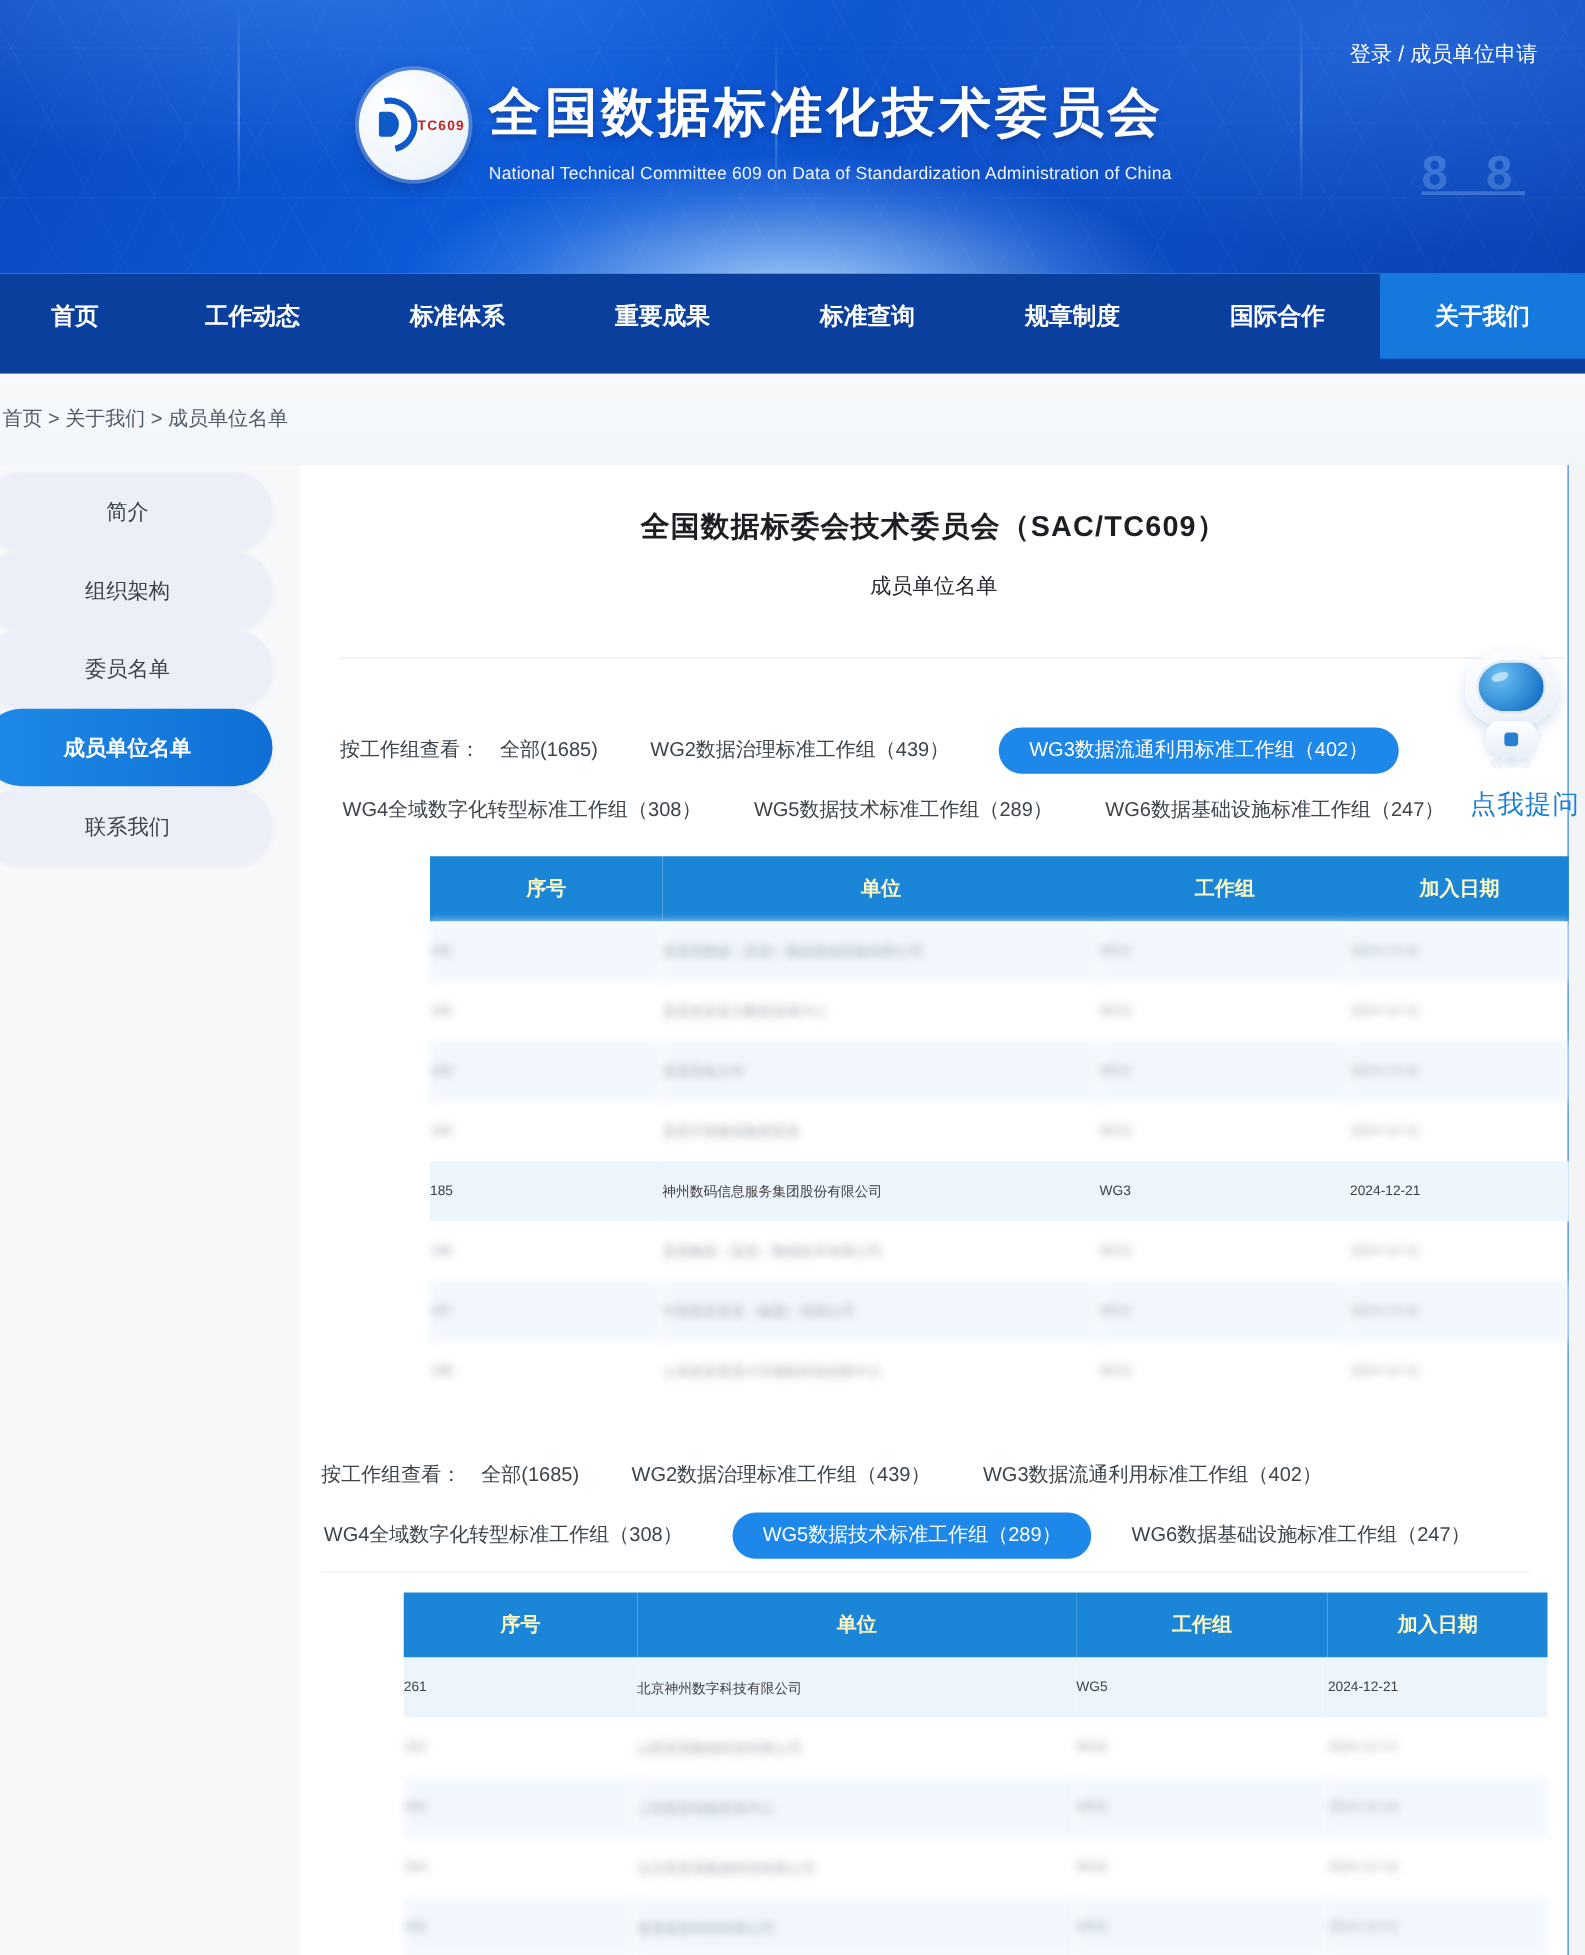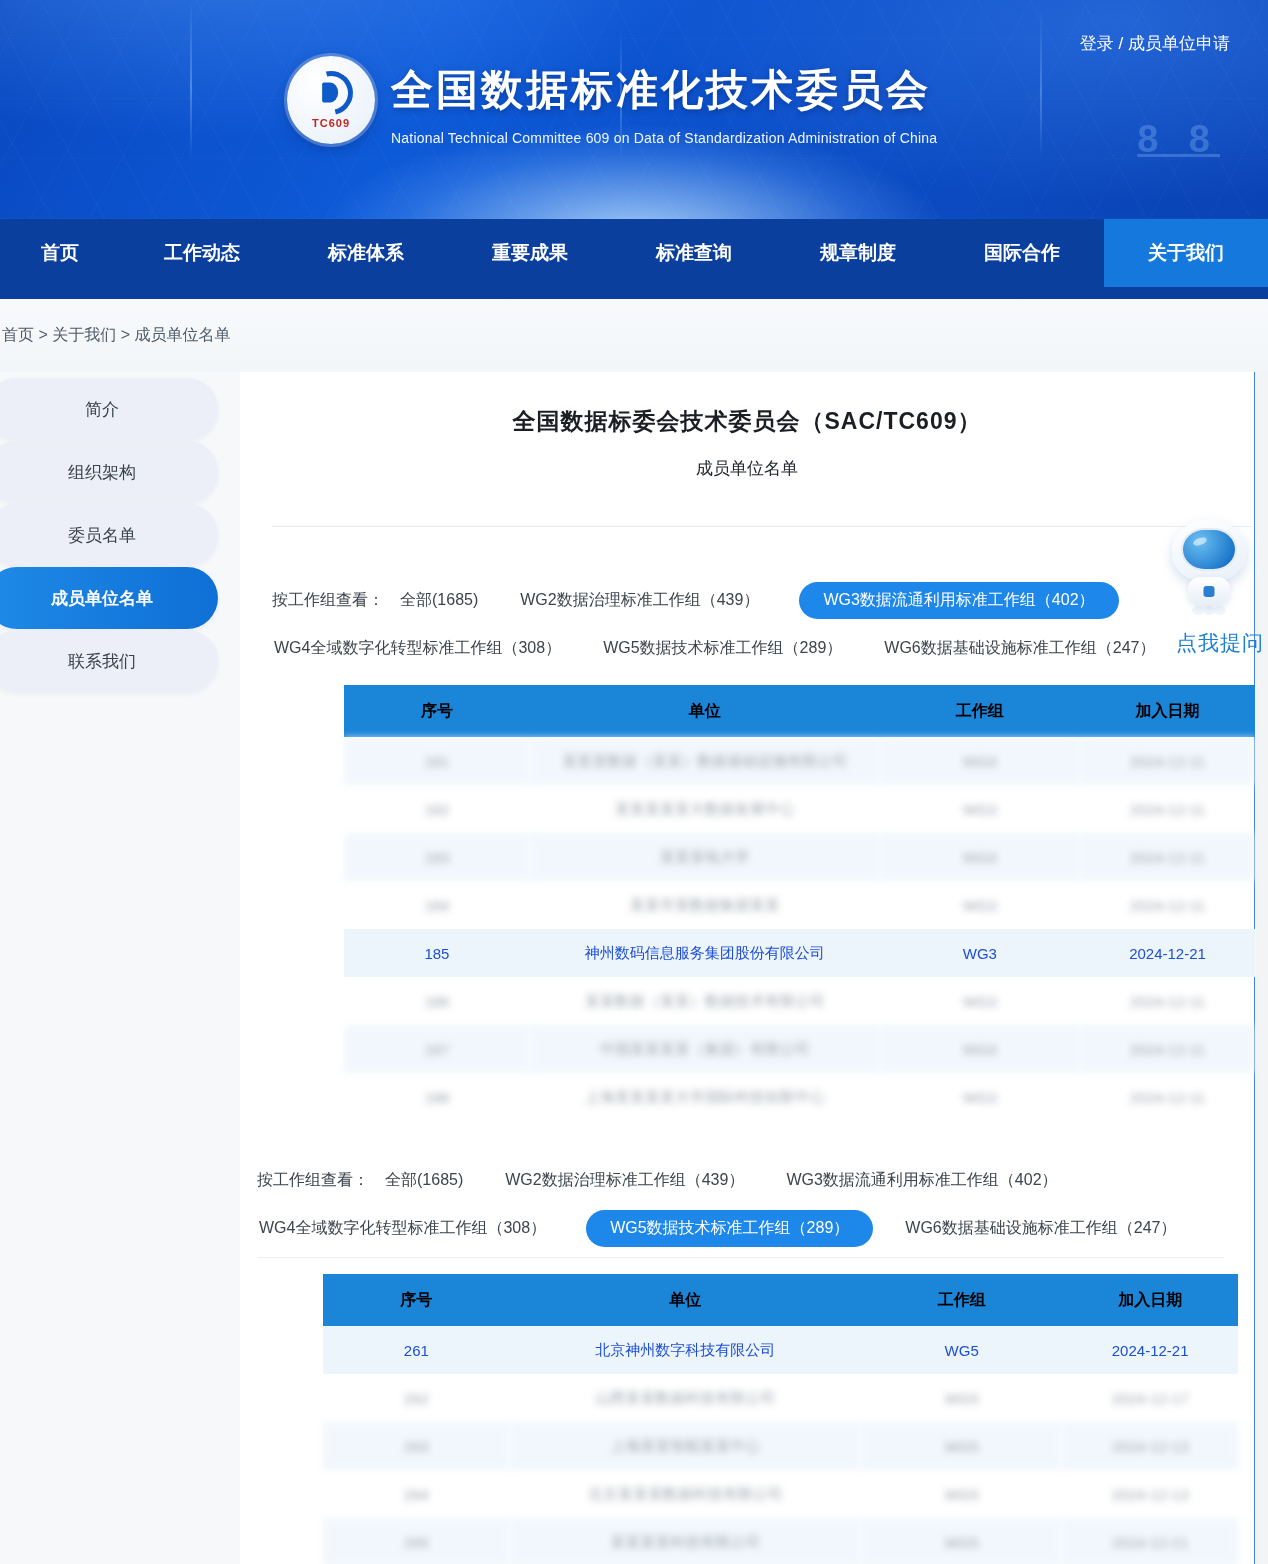--- a/index.html
+++ b/index.html
@@ -22,21 +22,21 @@
   .banner .streaks { position:absolute; inset:0; background:
       linear-gradient(180deg, transparent 0, rgba(180,220,255,.35) 55%, transparent 100%) 190px 0/2px 160px no-repeat,
       linear-gradient(180deg, transparent 0, rgba(180,220,255,.3) 55%, transparent 100%) 620px 30px/2px 130px no-repeat,
       linear-gradient(180deg, transparent 0, rgba(180,220,255,.3) 55%, transparent 100%) 1040px 10px/2px 150px no-repeat; }
   .decor-digits { position:absolute; right:48px; top:118px; font-size:38px; font-weight:bold;
       color:rgba(160,210,255,.28); letter-spacing:10px;text-decoration:underline; }
   .login-link { position:absolute; right:38px; top:32px; color:#fff; font-size:17px; cursor:pointer; }
   .brand { position:absolute; left:287px; top:56px; display:flex; align-items:flex-start; gap:16px; }
   .logo { width:88px; height:88px; border-radius:50%; background:radial-gradient(circle at 35% 30%, #ffffff, #eef4fb 70%, #dde9f5);
       box-shadow:0 0 0 3px rgba(255,255,255,.25), 0 4px 14px rgba(0,30,90,.35);
-      display:flex; flex-direction:column; align-items:center; justify-content:center; position:relative; }
+      display:flex; flex-direction:row; align-items:center; justify-content:center; position:relative; }
   .logo .swoosh { width:44px; height:44px; border:5px solid transparent; border-top-color:#0d5ac8; border-right-color:#0d5ac8;
       border-radius:50% 50% 50% 4px; transform:rotate(32deg); position:relative; }
   .logo .swoosh:after { content:""; position:absolute; left:8px; top:7px; width:16px; height:20px;
       background:#0d5ac8; border-radius:2px 60% 60% 2px; transform:rotate(-32deg); }
   .logo .tc { font-size:11px; font-weight:bold; color:#c0261f; margin-top:2px; letter-spacing:1px; }
   .brand-text { padding-top:6px; }
   .brand-title { color:#fff; font-size:42px; font-weight:bold; letter-spacing:3px;
       text-shadow:0 2px 6px rgba(0,30,100,.45); }
   .brand-sub { color:#f0f6ff; font-size:14px; margin-top:12px; letter-spacing:.2px; }
 
@@ -74,22 +74,22 @@
   .filter-line { display:flex; align-items:center; margin-bottom:10px; min-height:38px; flex-wrap:nowrap; }
   .filter-label { font-size:16px; color:#3c444c; margin-right:14px; white-space:nowrap; }
   .filter-item { font-size:16px; color:#3c444c; margin-right:38px; padding:7px 2px; white-space:nowrap; cursor:pointer; }
   .filter-item.active { background:#1d87ea; color:#fff; border-radius:20px; padding:8px 24px; margin-right:30px; }
 
   
   table { border-collapse:collapse; table-layout:fixed; }
   .member-table-1 { margin:18px 0 0 104px; width:911px; }
   .member-table-2 { margin:16px 0 0 83px; width:915px; }
   col.c-idx { width:20.4%; } col.c-unit { width:38.4%; } col.c-wg { width:22%; } col.c-date { width:19.2%; }
-  th { background:#1b85d8; color:#000000; font-size:16px; font-weight:bold; height:52px; text-align:center; }
-  td { height:48px; font-size:15px; color:#1d4ed8; text-align:center; }
+  th { background:#1b85d8; color:#fef9c3; font-size:16px; font-weight:bold; height:52px; text-align:center; }
+  td { height:48px; font-size:11px; color:#404040; text-align:left; }
   tr.shade td { background:#edf5fc; }
   .blurred { filter:blur(3.5px); opacity:.75; color:#7d8894; }
 
   
   .assistant { position:absolute; top:520px; right:4px; width:110px; text-align:right; cursor:pointer; }
   .robot { width:84px; margin:0 auto; position:relative; }
   .robot-head { width:74px; height:62px; margin:0 auto; position:relative;
       background:linear-gradient(160deg,#ffffff,#e8eff7); border-radius:48% 48% 46% 46%;
       box-shadow:0 5px 12px rgba(30,100,180,.2); }
   .robot-screen { position:absolute; left:9px; right:9px; top:8px; bottom:11px;

